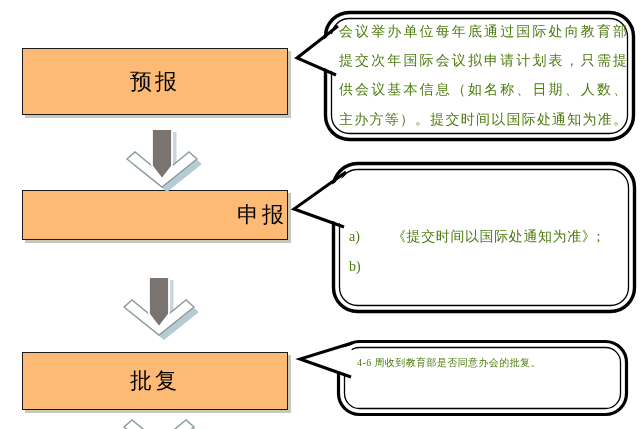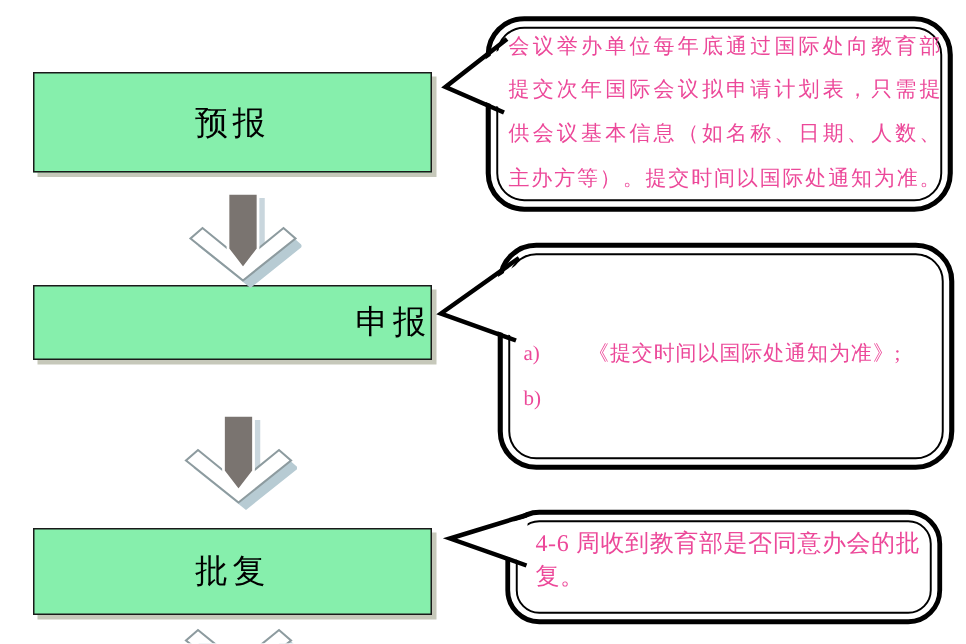--- a/index.html
+++ b/index.html
@@ -7,21 +7,21 @@
     position:relative;
     width:644px;height:429px;
     overflow:hidden;
     background:#ffffff;
     font-family:"Liberation Serif","DejaVu Serif",serif;
     color:#000;
   }
   
   .flow-box{
     position:absolute;left:22px;width:266px;
-    background:#86efac;
+    background:#fdba74;
     border:1.5px solid #1a1a1a;
     box-shadow:3px 3px 0 0 #c6c8ba;
     display:flex;align-items:center;justify-content:center;
     box-sizing:border-box;
   }
   .flow-box .label{
     font-size:22px;letter-spacing:3px;line-height:1;
   }
   #box-1{top:48px;height:67px;}
   #box-2{top:190px;height:50px;justify-content:flex-end;}
@@ -30,40 +30,40 @@
   .arrow{position:absolute;width:76px;height:66px;}
   #arrow-1{left:125px;top:128px;}
   #arrow-2{left:122px;top:276px;}
   #arrow-3{left:122px;top:396px;}
   
   .bubble{position:absolute;}
   #bubble-1{left:290px;top:6px;width:352px;height:141px;}
   #bubble-2{left:290px;top:158px;width:352px;height:160px;}
   #bubble-3{left:290px;top:333px;width:352px;height:90px;}
   
-  .callout-text{position:absolute;color:#ec4899;}
+  .callout-text{position:absolute;color:#4d7c0f;}
   #c1-text{
     left:339px;top:17px;width:289px;
     font-size:14px;line-height:29.2px;letter-spacing:1px;
     text-align:justify;text-align-last:justify;
   }
   #c2-intro{
     left:361px;top:164px;width:272px;
     font-size:14px;line-height:29.5px;letter-spacing:0.6px;
   }
   #c2-list{
     left:349px;top:222px;width:288px;
     font-size:14px;line-height:29.5px;letter-spacing:0.6px;
   }
   .list-row{display:flex;}
   .list-marker{width:43px;flex:0 0 43px;letter-spacing:0;}
   .list-content{width:244px;}
   #c3-text{
     left:357px;top:352px;width:258px;
-    font-size:16px;line-height:22px;letter-spacing:0.4px;
+    font-size:10px;line-height:22px;letter-spacing:0.4px;
   }
 </style>
 </head>
 <body>
 
 <div id="stage">
 
   <div class="flow-box" id="box-1">
     <span class="label">预报</span>
   </div>

